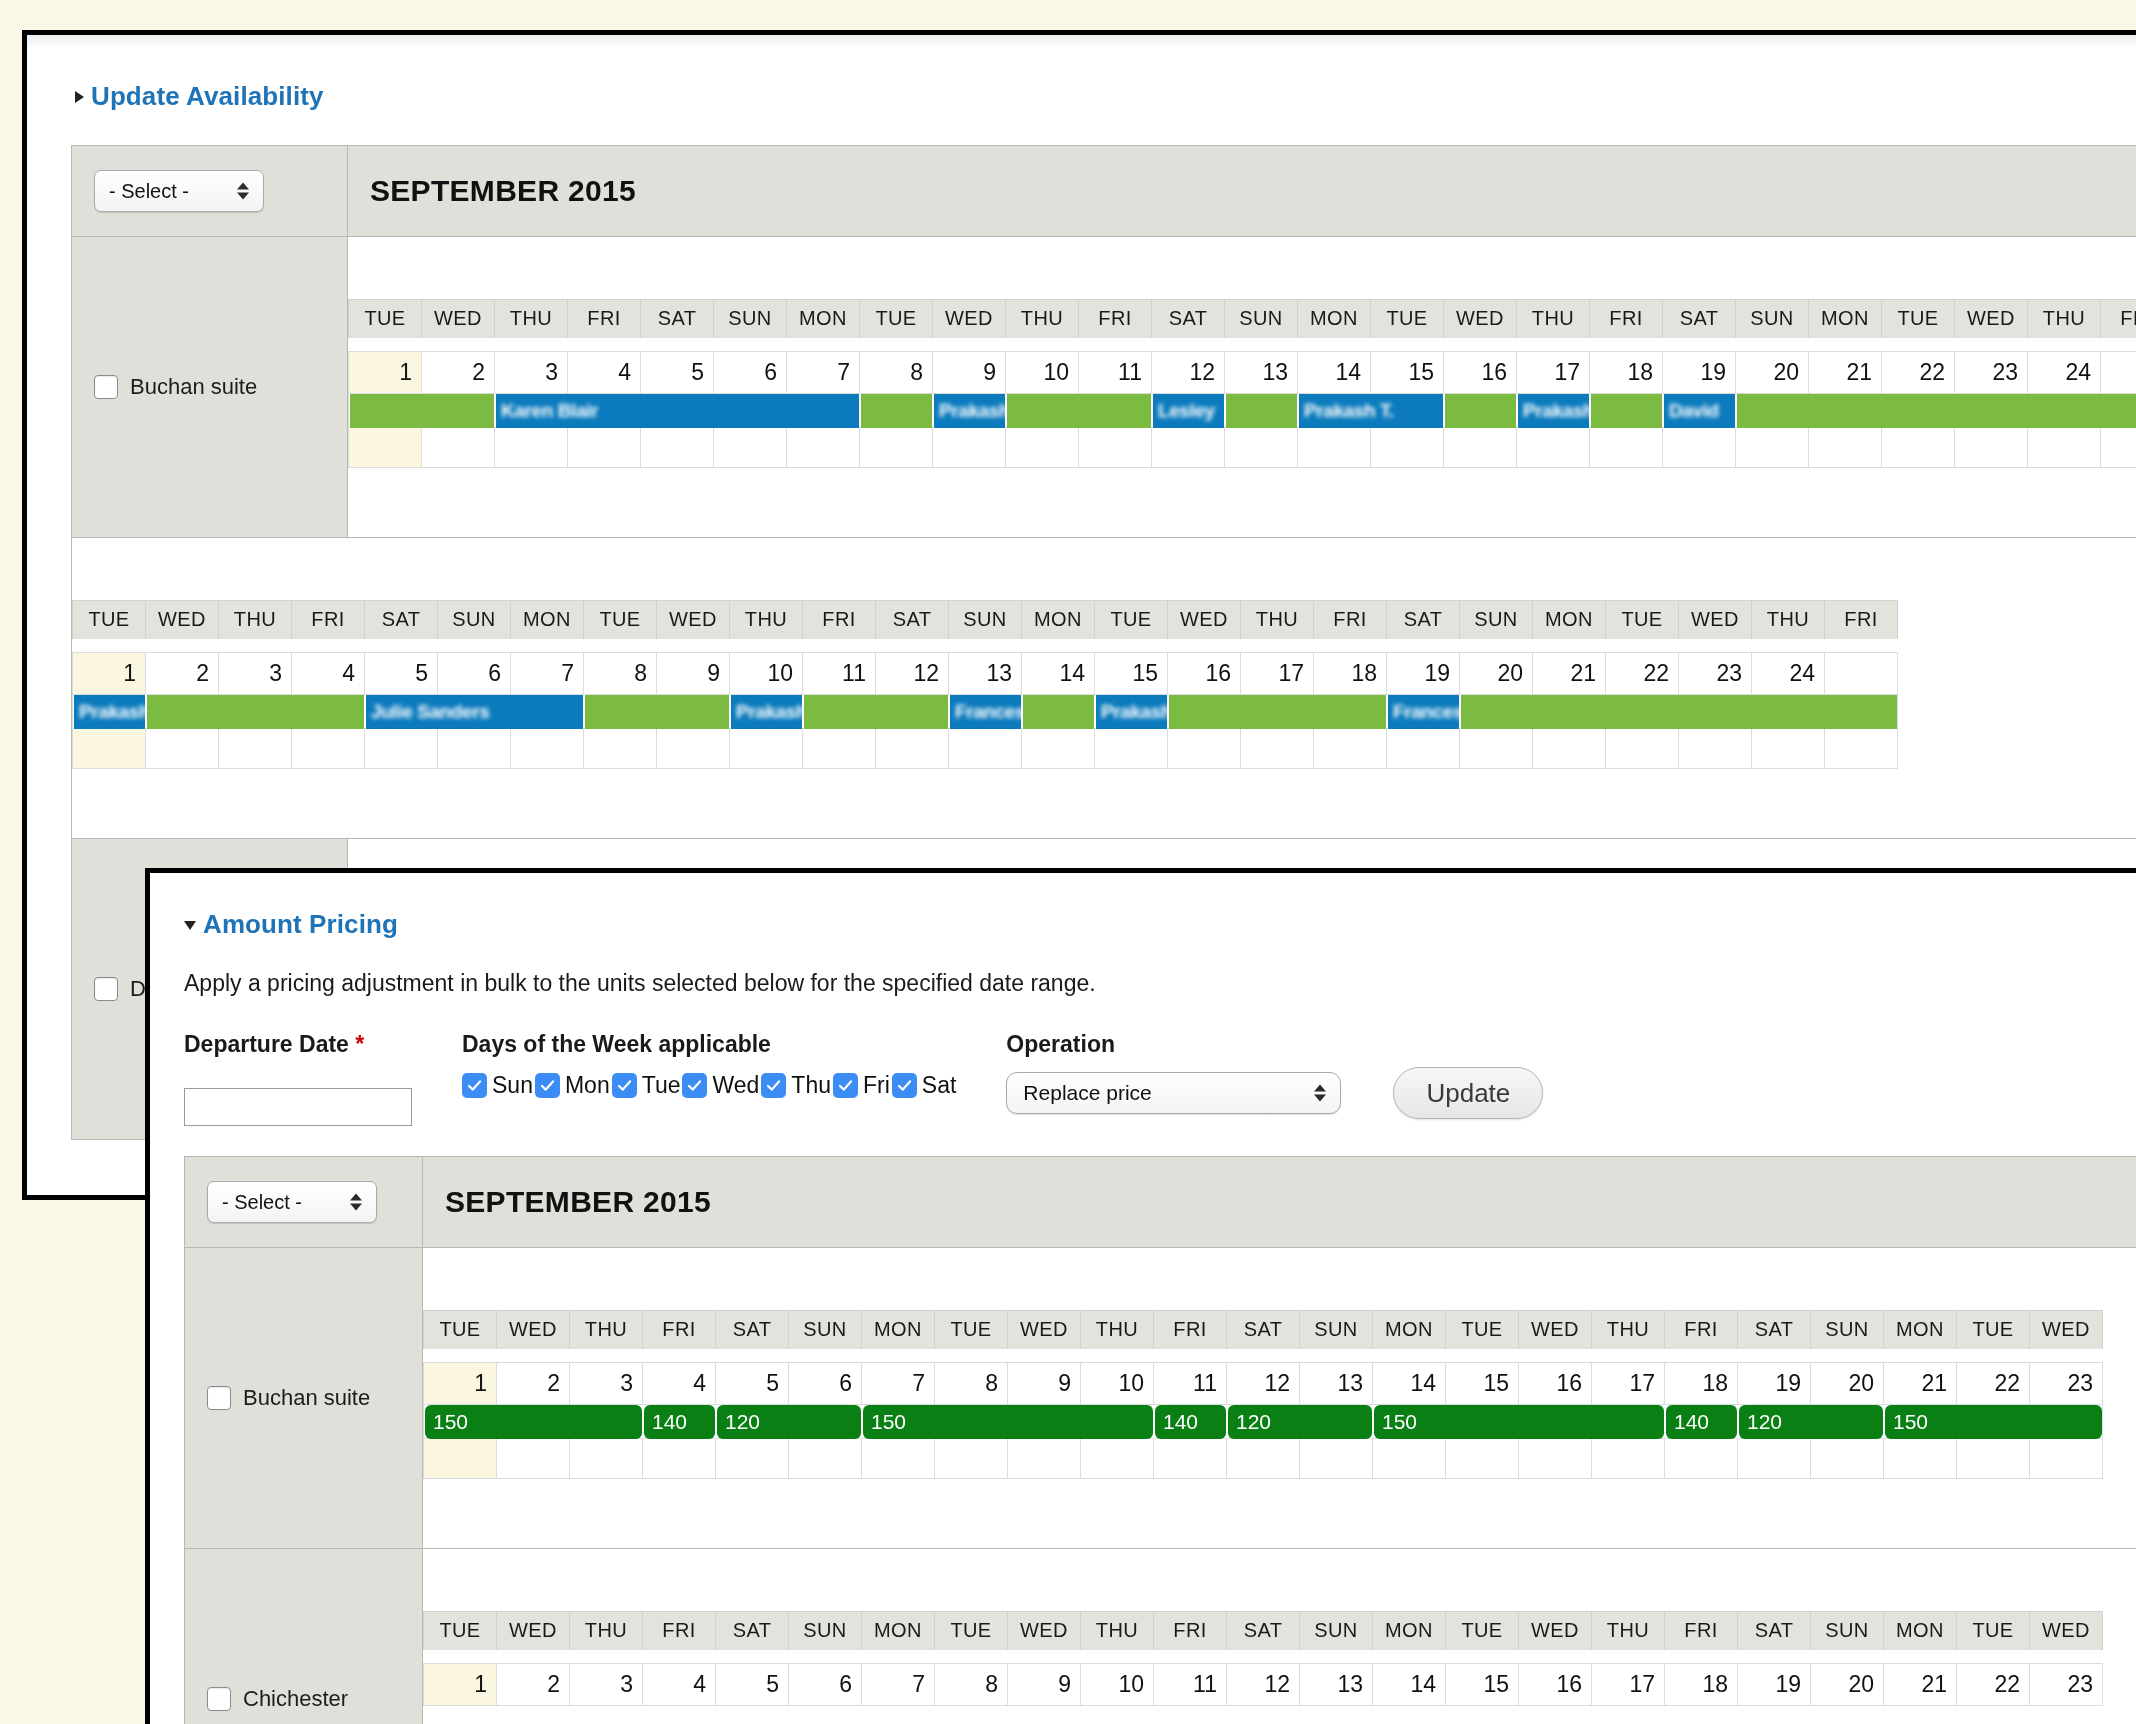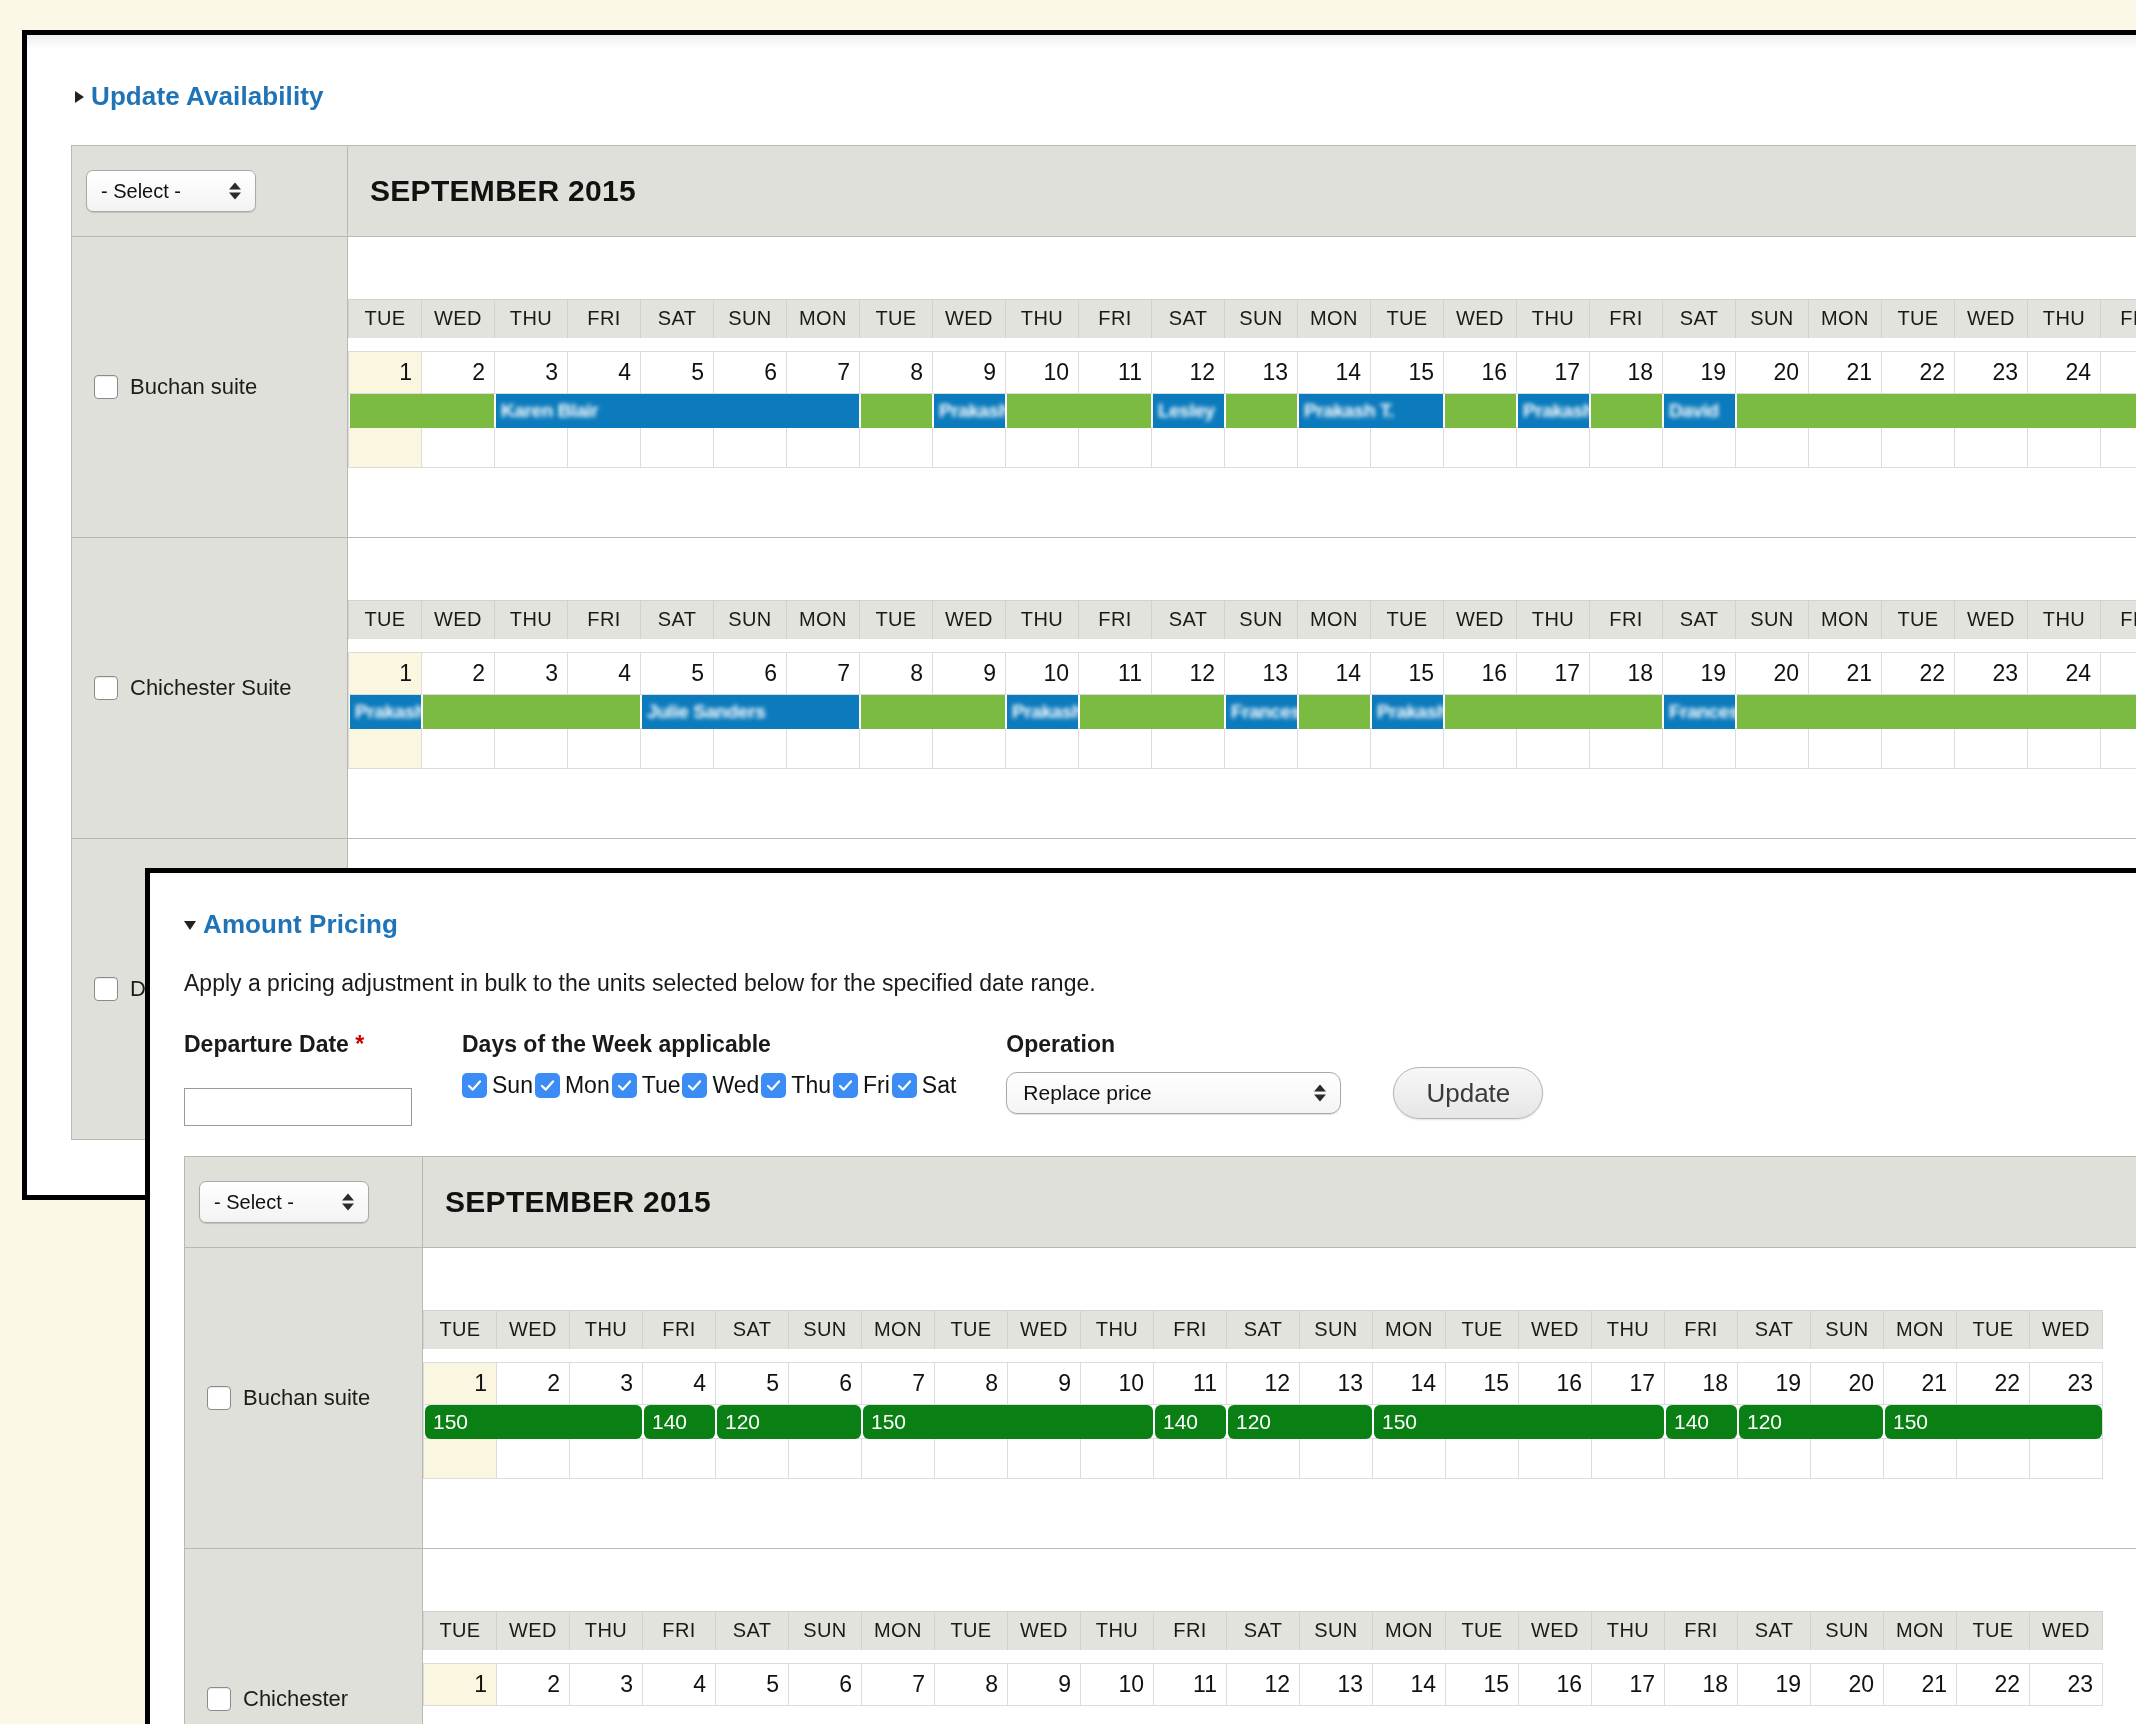--- a/index.html
+++ b/index.html
@@ -66,21 +66,21 @@
   }
   .cal-hdr {
     display: flex;
     background: #e0e0da;
     border-bottom: 1px solid #b9b9b3;
   }
   .cal-hdr .sel-cell {
     width: 276px; min-width:276px;
     border-right: 1px solid #b9b9b3;
     display: flex; align-items: center;
-    padding-left: 14px;
+    padding-left: 22px;
     box-sizing: border-box;
     height: 90px;
   }
   .cal-hdr .month-cell {
     flex: 1;
     display: flex; align-items: center;
     padding-left: 22px;
     font-size: 30px;
     font-weight: bold;
     color: #111;
@@ -464,24 +464,20 @@
                   <td></td>
                   <td></td>
                   <td></td>
                   <td></td>
                 </tr>
               </tbody>
             </table>
           </div>
         </div>
         <div class="cal-row">
-          <div class="unit-cell" style="width: 276px; min-width: 276px;">
-            <span class="unit-chk"></span>
-            <span class="unit-name">Chichester Suite</span>
-          </div>
           <div class="grid-cell" style="height: 300px;">
             <table class="days" style="width:1825px">
               <colgroup>
                 <col style="width:73px">
                 <col style="width:73px">
                 <col style="width:73px">
                 <col style="width:73px">
                 <col style="width:73px">
                 <col style="width:73px">
                 <col style="width:73px">

